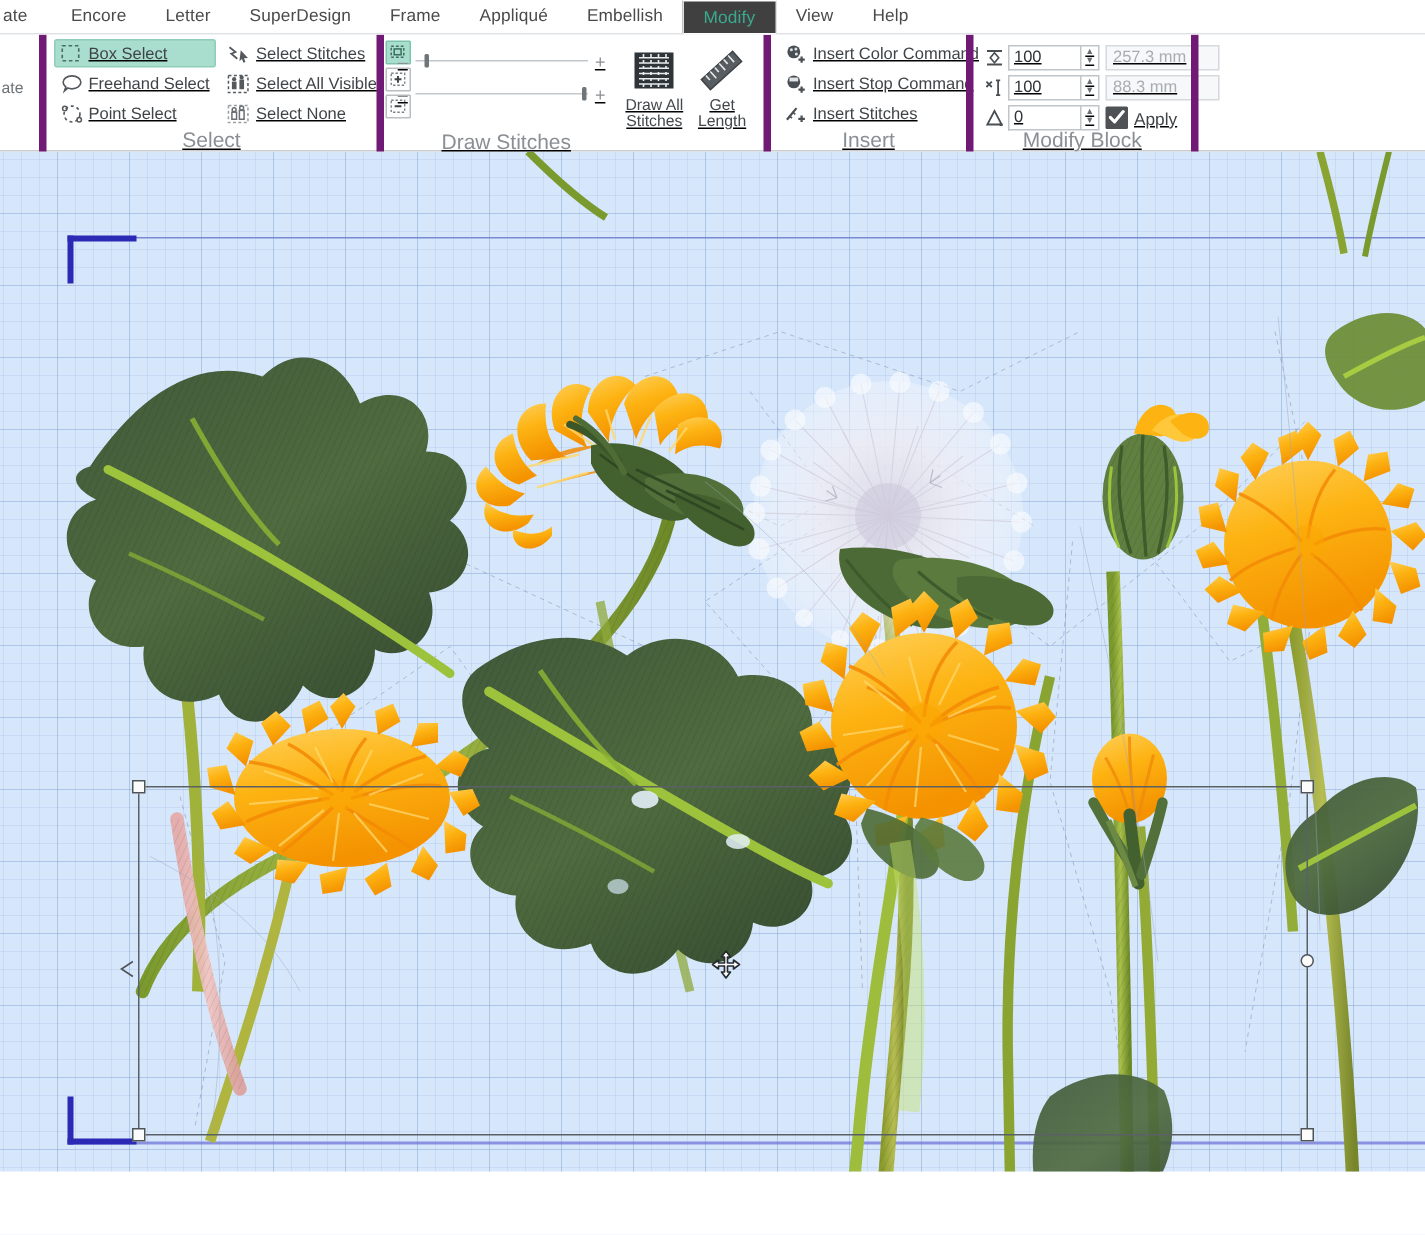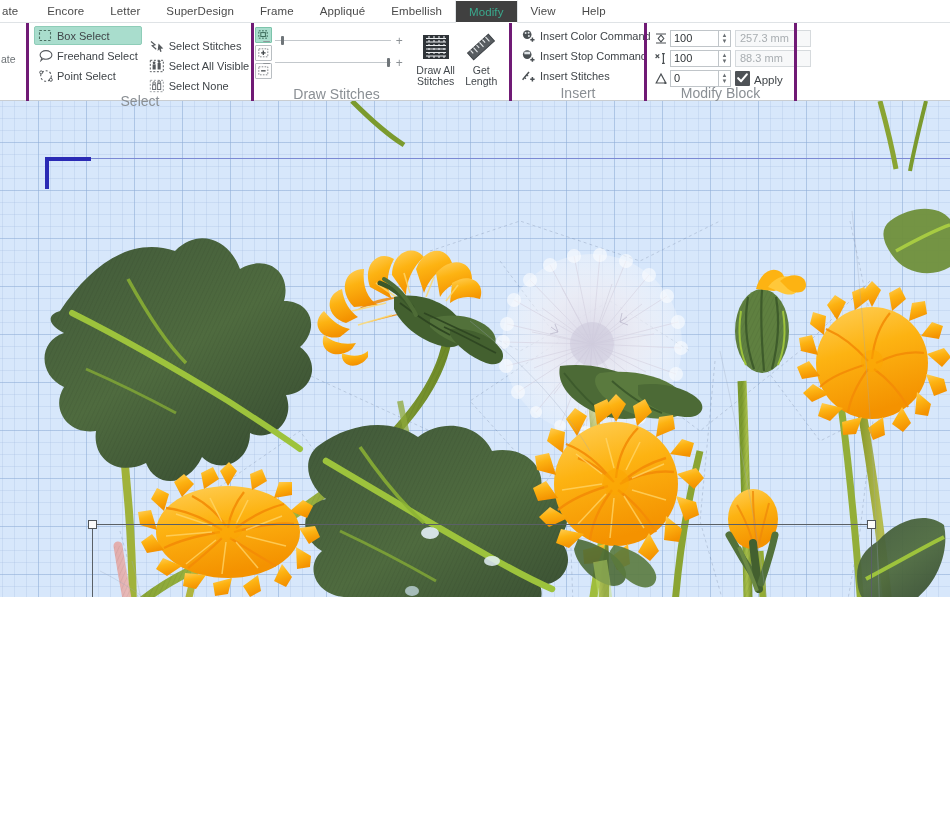--- a/index.html
+++ b/index.html
@@ -5,21 +5,21 @@
 <style>
   * { box-sizing: border-box; }
   html, body {
     margin: 0; padding: 0;
     width: 950px; height: 823px;
     overflow: hidden;
     font-family: "Liberation Sans", sans-serif;
     background: #ffffff;
   }
 
-  #app { position: relative; width: 950px; height: 597px; overflow: hidden; }
+  #app { position: relative; width: 950px; height: 781px; overflow: hidden; }
 
   
   .menubar {
     position: absolute; top: 0; left: 0;
     width: 950px; height: 23px;
     background: #ffffff;
     border-bottom: 1px solid #dfe3e6;
     display: flex; align-items: flex-end;
     padding-left: 0px;
     z-index: 30;
@@ -58,21 +58,21 @@
     z-index: 25;
   }
   .rgroup {
     position: relative;
     display: flex;
     flex-direction: column;
     justify-content: flex-start;
     padding: 3px 5px 0 5px;
     height: 78px;
   }
-  .rgroup + .rgroup { border-left: 3px solid #701a75; }
+  .rgroup + .rgroup { border-left: 5px solid #701a75; text-decoration: underline; }
   .rgroup-body { display: flex; align-items: flex-start; flex: 1; }
   .rgroup-title {
     text-align: center;
     font-size: 14px;
     color: #8a8f94;
     height: 14px; line-height: 13px;
     white-space: nowrap;
   }
 
   
@@ -292,21 +292,21 @@
               <svg width="16" height="14" viewBox="0 0 16 14">
                   <circle cx="8" cy="7" r="5.3" fill="none" stroke="#55595d" stroke-width="1.1" stroke-dasharray="2 2"></circle>
                   <circle cx="3.2" cy="3.4" r="1.5" fill="none" stroke="#55595d" stroke-width="1"></circle>
                   <circle cx="12.8" cy="10.8" r="1.5" fill="none" stroke="#55595d" stroke-width="1"></circle>
                 </svg>
             </span>
             <span class="lbl">Point Select</span>
           </div>
         </div>
 
-        <div class="cmdcol" style="margin-left:4px;margin-top:10px;">
+        <div class="cmdcol" style="margin-left:4px;">
           <div class="cmdrow">
             <span class="ic">
               <svg width="16" height="14" viewBox="0 0 16 14">
                   <path d="M2 2.5l4 3.2-2.8 1.1 4 3.4" fill="none" stroke="#55595d" stroke-width="1.2"></path>
                   <path d="M9.5 4.5l4.8 5.1-2.6.2.9 2.6-1.3.5-1-2.6-1.7 1.6z" fill="#55595d"></path>
                 </svg>
             </span>
             <span class="lbl">Select Stitches</span>
           </div>
           <div class="cmdrow">

